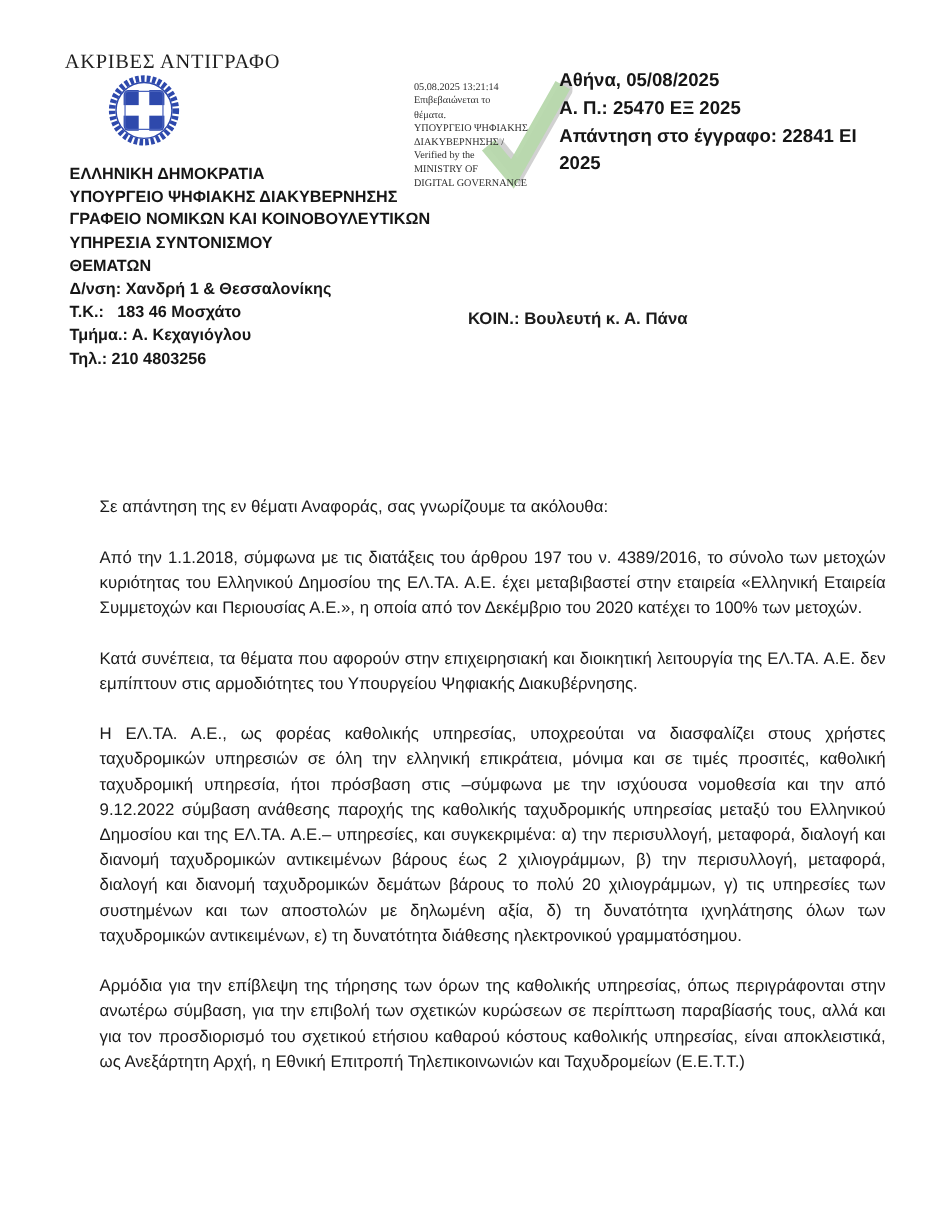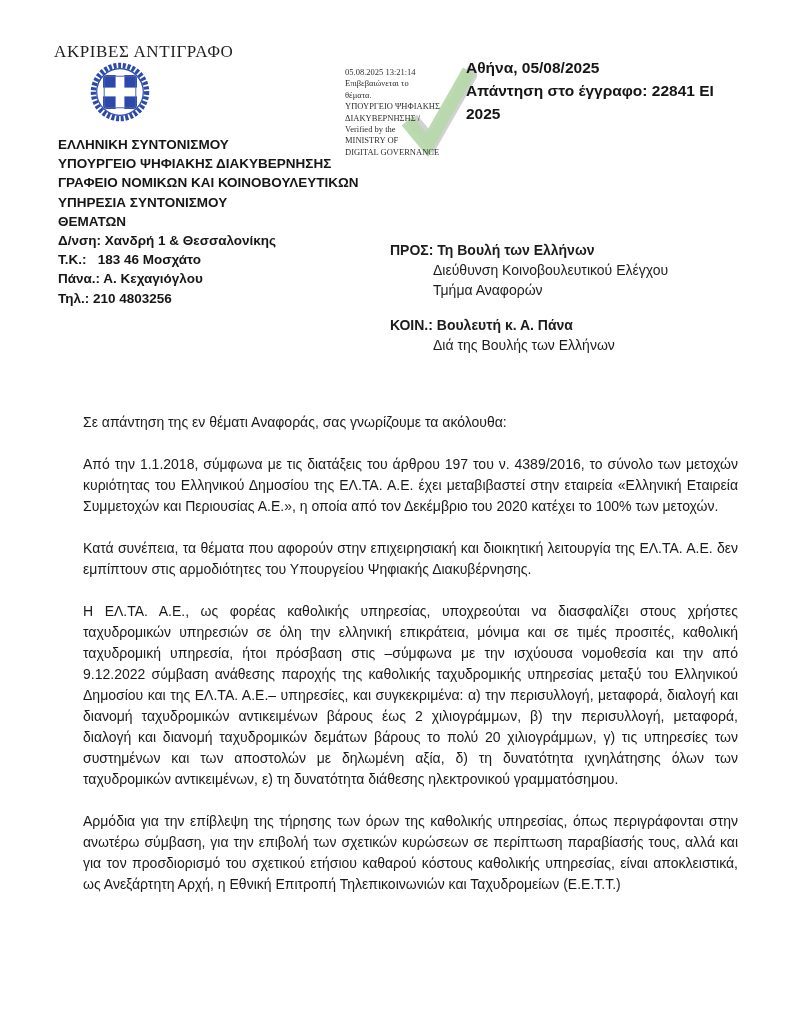--- a/index.html
+++ b/index.html
@@ -69,51 +69,43 @@
     <div>ΥΠΟΥΡΓΕΙΟ ΨΗΦΙΑΚΗΣ</div>
     <div>ΔΙΑΚΥΒΕΡΝΗΣΗΣ /</div>
     <div>Verified by the</div>
     <div>MINISTRY OF</div>
     <div>DIGITAL GOVERNANCE</div>
   </div>
 </div>
 
 <div class="abs header-right">
   <div>Αθήνα, 05/08/2025</div>
+  <div>Α. Π.: 25470 ΕΞ 2025</div>
   <div>Απάντηση στο έγγραφο: 22841 ΕΙ</div>
   <div>2025</div>
 </div>
 
 <div class="abs agency">
-  <div>ΕΛΛΗΝΙΚΗ ΣΥΝΤΟΝΙΣΜΟΥ</div>
+  <div>ΕΛΛΗΝΙΚΗ ΔΗΜΟΚΡΑΤΙΑ</div>
   <div>ΥΠΟΥΡΓΕΙΟ ΨΗΦΙΑΚΗΣ ΔΙΑΚΥΒΕΡΝΗΣΗΣ</div>
   <div>ΓΡΑΦΕΙΟ ΝΟΜΙΚΩΝ ΚΑΙ ΚΟΙΝΟΒΟΥΛΕΥΤΙΚΩΝ</div>
   <div>ΥΠΗΡΕΣΙΑ ΣΥΝΤΟΝΙΣΜΟΥ</div>
   <div>ΘΕΜΑΤΩΝ</div>
   <div>Δ/νση: Χανδρή 1 &amp; Θεσσαλονίκης</div>
   <div>Τ.Κ.:&nbsp;&nbsp;&nbsp;183 46 Μοσχάτο</div>
-  <div>Πάνα.: Α. Κεχαγιόγλου</div>
+  <div>Τμήμα.: Α. Κεχαγιόγλου</div>
   <div>Τηλ.: 210 4803256</div>
 </div>
 
 <div class="abs recipients">
-  <div class="pros">
-    <div>
-      <span class="row-label">ΠΡΟΣ:</span>
-      <span class="row-name">Τη Βουλή των Ελλήνων</span>
-    </div>
-    <div class="sub">Διεύθυνση Κοινοβουλευτικού Ελέγχου</div>
-    <div class="sub">Τμήμα Αναφορών</div>
-  </div>
   <div class="koin">
     <div>
       <span class="row-label">ΚΟΙΝ.:</span>
       <span class="row-name">Βουλευτή κ. Α. Πάνα</span>
     </div>
-    <div class="sub">Διά της Βουλής των Ελλήνων</div>
   </div>
 </div>
 
 <div class="abs doc-body">
   <p>Σε απάντηση της εν θέματι Αναφοράς, σας γνωρίζουμε τα ακόλουθα:</p>
   <p>Από την 1.1.2018, σύμφωνα με τις διατάξεις του άρθρου 197 του ν. 4389/2016, το σύνολο των μετοχών κυριότητας του Ελληνικού Δημοσίου της ΕΛ.ΤΑ. Α.Ε. έχει μεταβιβαστεί στην εταιρεία «Ελληνική Εταιρεία Συμμετοχών και Περιουσίας Α.Ε.», η οποία από τον Δεκέμβριο του 2020 κατέχει το 100% των μετοχών.</p>
   <p>Κατά συνέπεια, τα θέματα που αφορούν στην επιχειρησιακή και διοικητική λειτουργία της ΕΛ.ΤΑ. Α.Ε. δεν εμπίπτουν στις αρμοδιότητες του Υπουργείου Ψηφιακής Διακυβέρνησης.</p>
   <p>Η ΕΛ.ΤΑ. Α.Ε., ως φορέας καθολικής υπηρεσίας, υποχρεούται να διασφαλίζει στους χρήστες ταχυδρομικών υπηρεσιών σε όλη την ελληνική επικράτεια, μόνιμα και σε τιμές προσιτές, καθολική ταχυδρομική υπηρεσία, ήτοι πρόσβαση στις –σύμφωνα με την ισχύουσα νομοθεσία και την από 9.12.2022 σύμβαση ανάθεσης παροχής της καθολικής ταχυδρομικής υπηρεσίας μεταξύ του Ελληνικού Δημοσίου και της ΕΛ.ΤΑ. Α.Ε.– υπηρεσίες, και συγκεκριμένα: α) την περισυλλογή, μεταφορά, διαλογή και διανομή ταχυδρομικών αντικειμένων βάρους έως 2 χιλιογράμμων, β) την περισυλλογή, μεταφορά, διαλογή και διανομή ταχυδρομικών δεμάτων βάρους το πολύ 20 χιλιογράμμων, γ) τις υπηρεσίες των συστημένων και των αποστολών με δηλωμένη αξία, δ) τη δυνατότητα ιχνηλάτησης όλων των ταχυδρομικών αντικειμένων, ε) τη δυνατότητα διάθεσης ηλεκτρονικού γραμματόσημου.</p>
   <p>Αρμόδια για την επίβλεψη της τήρησης των όρων της καθολικής υπηρεσίας, όπως περιγράφονται στην ανωτέρω σύμβαση, για την επιβολή των σχετικών κυρώσεων σε περίπτωση παραβίασής τους, αλλά και για τον προσδιορισμό του σχετικού ετήσιου καθαρού κόστους καθολικής υπηρεσίας, είναι αποκλειστικά, ως Ανεξάρτητη Αρχή, η Εθνική Επιτροπή Τηλεπικοινωνιών και Ταχυδρομείων (Ε.Ε.Τ.Τ.)</p>
 </div>

